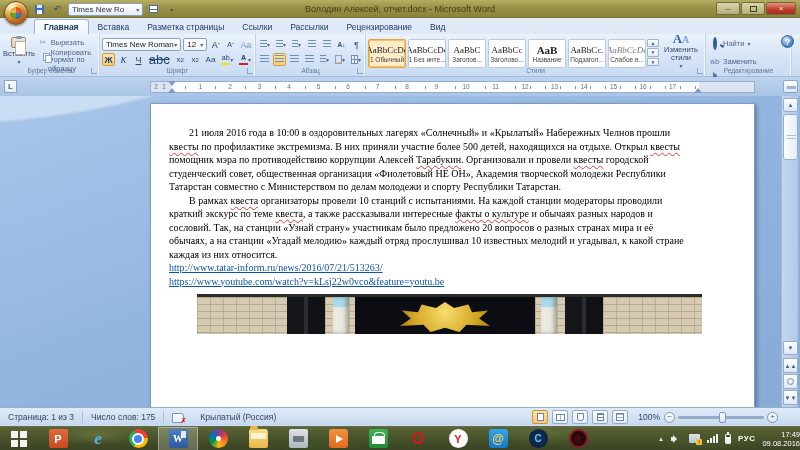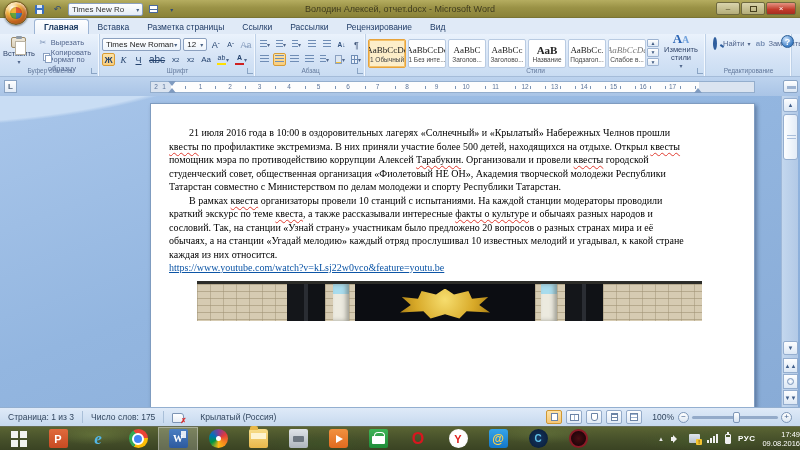--- a/index.html
+++ b/index.html
@@ -79,21 +79,21 @@
   .frow { display:flex; align-items:center; gap:2px; }
   .combo { display:flex; align-items:center; justify-content:space-between; height:13px; padding:0 3px;
     background:linear-gradient(#fff,#eef4fb); border:1px solid #8ba0bf; border-radius:2px; font-size:8px; color:#222; }
   .combo .car { font-size:6px; color:#4a6285; }
   .c-font { width:88px; } .c-size { width:26px; }
   .tbtn { min-width:13px; height:13px; display:inline-flex; align-items:center; justify-content:center;
     font-size:9px; color:#25436e; border:1px solid transparent; border-radius:2px; padding:0 1px; }
   .tbtn.on { background:linear-gradient(#fde3a7,#f8cd7d); border-color:#d89c35; }
   .tbtn sub,.tbtn sup { font-size:6px; }
   .ubar { text-decoration:underline; }
-  .strike { text-decoration:line-through; font-size:10px; }
+  .strike { text-decoration:line-through; font-size:13px; }
   .colorbar { display:inline-block; width:9px; height:2px; margin-top:1px; }
   .stack { display:flex; flex-direction:column; align-items:center; line-height:8px; }
 
   
   .g-para { width:110px; }
   .li { width:10px; height:9px; background:repeating-linear-gradient(180deg,#6f8db5 0 1px, transparent 1px 3px); }
   .li.short { width:8px; }
   .sorttx { font-size:6.5px; color:#31517e; font-weight:bold; }
   .pil { font-size:9px; color:#44597c; }
   .boxic { width:9px; height:9px; border:1px solid #6f8db5; background:
@@ -114,21 +114,21 @@
   .sarrows { display:flex; flex-direction:column; gap:1px; padding-top:3px; margin-left:1px; }
   .sarrow { width:12px; height:9px; background:linear-gradient(#fff,#dfe9f5); border:1px solid #9db3d1;
     font-size:5px; color:#3f5a82; display:flex; align-items:center; justify-content:center; border-radius:1px; }
   .chgstyles { width:52px; display:flex; flex-direction:column; align-items:center; justify-content:center;
     font-size:7.5px; color:#33476b; text-align:center; line-height:8px; }
   .aa-icon { font-family:"Liberation Serif", serif; font-weight:bold; color:#2a64b4; font-size:13px; line-height:13px; }
   .aa-icon .a2 { font-size:10px; color:#6fa0dc; }
 
   
   .g-edit { width:86px; }
-  .ecol { display:flex; flex-direction:row; gap:1px; padding-top:2px; }
+  .ecol { display:flex; flex-direction:column; gap:7px; padding-top:2px; }
   .ic-find { width:8px; height:8px; border:2px solid #2f5e9e; border-radius:50%; position:relative; }
   .ic-find::after { content:""; position:absolute; left:5px; top:6px; width:4px; height:2px; background:#2f5e9e; transform:rotate(35deg); }
   .ic-repl { font-size:7px; color:#2f5e9e; font-weight:bold; }
   .ic-sel { width:0; height:0; border-left:4px solid #5f7696; border-top:3px solid transparent; border-bottom:3px solid transparent; }
 
   
   #rulerrow { position:absolute; top:77px; left:0; right:0; height:19px;
     background:linear-gradient(#bdd3ee,#a9c4e6); }
   .tabsel { position:absolute; left:4px; top:3px; width:13px; height:13px; background:linear-gradient(#fff,#e2ebf6);
     border:1px solid #8fa; border:1px solid #8aa4c4; font-size:8px; font-weight:bold; color:#53677f;
@@ -198,21 +198,21 @@
   
   #statusbar { position:absolute; left:0; right:0; bottom:24px; height:19px;
     background:linear-gradient(#dfeaf8,#c6d9ee); border-top:1px solid #93afd0;
     display:flex; align-items:center; color:#32465f; font-size:8.5px; }
   .sitem { padding:0 8px; display:flex; align-items:center; gap:4px; height:100%; }
   .sdiv { width:1px; height:12px; background:#a9bfd8; }
   .proof { position:relative; width:12px; height:11px; }
   .proof::before { content:""; position:absolute; left:0; top:1px; width:10px; height:8px;
     background:linear-gradient(#fff,#e8eef6); border:1px solid #7d94b4; border-radius:1px 3px 3px 1px; }
   .proof::after { content:"✗"; position:absolute; right:-2px; bottom:-2px; color:#d22; font-size:7px; font-weight:bold; }
-  .sright { margin-left:auto; display:flex; align-items:center; gap:4px; padding-right:8px; }
+  .sright { margin-left:auto; display:flex; align-items:center; gap:4px; padding-right:22px; }
   .vbtn { width:16px; height:14px; background:linear-gradient(#fdfeff,#dfe9f5); border:1px solid #93aac9;
     display:flex; align-items:center; justify-content:center; border-radius:2px; }
   .vbtn.on { background:linear-gradient(#fde3a7,#f6c878); border-color:#cf9733; }
   .vglyph { width:7px; height:8px; background:#fff; border:1px solid #6c84a6; }
   .vglyph.book { width:9px; height:7px; background:linear-gradient(90deg,#fff 0 45%, #9db3d1 45% 55%, #fff 55%); }
   .vglyph.web { border-radius:0 0 3px 3px; }
   .vglyph.outl { background:repeating-linear-gradient(180deg,#6c84a6 0 1px, #fff 1px 3px); }
   .vglyph.draft { background:repeating-linear-gradient(180deg,#9db3d1 0 1px, #fff 1px 3px); width:8px; }
   .zoomlbl { font-size:8.5px; color:#32465f; margin-left:6px; }
   .zslider { display:flex; align-items:center; gap:3px; }
@@ -547,20 +547,21 @@
         <span class="rnum" style="left: 516.5px;">17</span>
       </div>
     <div class="ruler-toggle"></div>
   </div>
 
   <div id="docarea">
     <div class="page">
       <div class="doc-text">
           <p class="indent"><span>21 июля 2016 года в 10:00 в оздоровительных лагерях «Солнечный» и «Крылатый» Набережных Челнов прошли </span><span class="spell">квесты</span><span> по профилактике экстремизма. В них приняли участие более 500 детей, находящихся на отдыхе. Открыл </span><span class="spell">квесты</span><span> помощник мэра по противодействию коррупции Алексей </span><span class="spell">Тарабукин</span><span>. Организовали и провели </span><span class="spell">квесты</span><span> городской студенческий совет, общественная организация «Фиолетовый НЕ ОН», Академия творческой молодежи Республики Татарстан совместно с Министерством по делам молодежи и спорту Республики Татарстан.</span></p>
           <p class="indent"><span>В рамках </span><span class="spell">квеста</span><span> организаторы провели 10 станций с испытаниями. На каждой станции модераторы проводили краткий экскурс по теме </span><span class="spell">квеста</span><span>, а также рассказывали интересные </span><span class="spell">факты о культуре</span><span> и обычаях разных народов и сословий. Так, на станции «Узнай страну» участникам было предложено 20 вопросов о разных странах мира и её обычаях, а на станции «Угадай мелодию» каждый отряд прослушивал 10 известных мелодий и угадывал, к какой стране каждая из них относится.</span></p>
+          <p><span class="link">http://www.tatar-inform.ru/news/2016/07/21/513263/</span></p>
           <p><span class="link">https://www.youtube.com/watch?v=kLsj22w0vco&amp;feature=youtu.be</span></p>
         </div>
       <div class="photo">
         <div class="wall w1"></div>
         <div class="darkwin"></div>
         <div class="wall w2"></div>
         <div class="column"></div>
         <div class="wall w3"></div>
         <div class="centerblk">
             <div class="emblem"></div>

